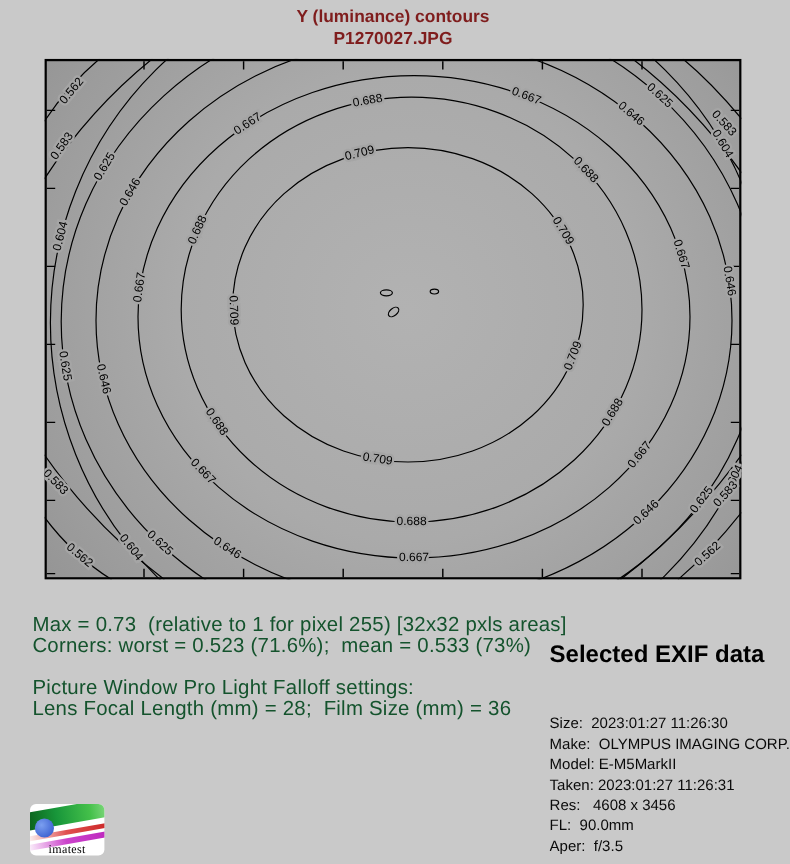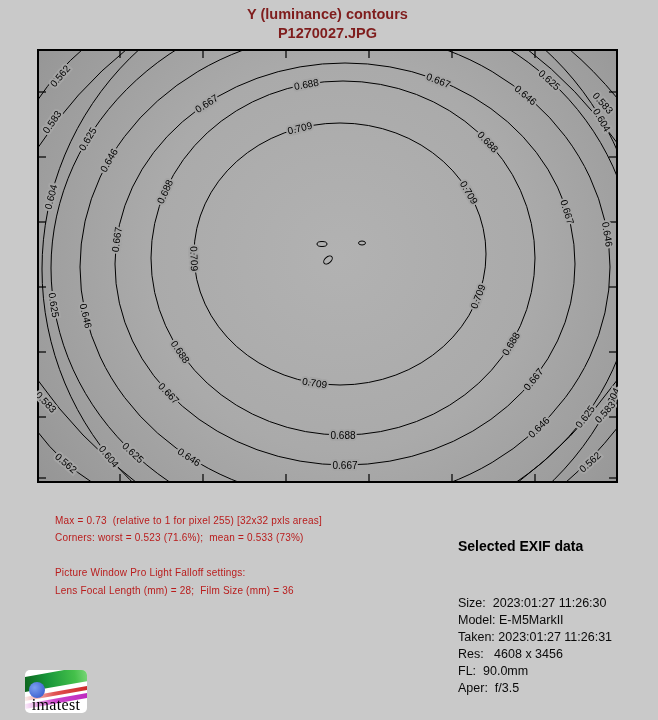--- a/index.html
+++ b/index.html
@@ -12,28 +12,28 @@
     position:absolute;left:37px;top:5px;width:581px;text-align:center;
     font-weight:bold;font-size:14.5px;line-height:19px;color:#7f1d1d;
   }
   #plot{position:absolute;left:37px;top:49px;width:581px;height:434px;}
   .clab{
     font-family:"Liberation Sans",sans-serif;font-size:10px;fill:#000;
     stroke:#a5a5a5;stroke-width:4px;paint-order:stroke;
     text-anchor:middle;
   }
   #stats{
-    position:absolute;left:27px;top:512px;font-size:10px;line-height:17.4px;
-    white-space:pre;color:#b91c1c;letter-spacing:0.2px;margin-left:28px;
+    position:absolute;left:27px;top:512px;font-size:17px;line-height:17.4px;
+    white-space:pre;color:#14532d;letter-spacing:0.2px;
   }
   #exif{
     position:absolute;left:458px;top:504px;width:200px;overflow:hidden;
     font-size:12.5px;line-height:17px;white-space:pre;color:#0a0a0a;
   }
-  .exif-h{font-size:14px;font-weight:bold;margin-bottom:6px;color:#000;}
+  .exif-h{font-size:20px;font-weight:bold;margin-bottom:6px;color:#000;}
   #logo{
     position:absolute;left:25px;top:670px;width:62px;height:43px;
     background:#fff;border-radius:5px;overflow:hidden;
   }
   .lg-green{
     position:absolute;left:-6px;top:1px;width:80px;height:15px;
     background:linear-gradient(90deg,#0a5a18 0%,#18963a 35%,#44c04a 70%,#a8e8a0 100%);
     transform:rotate(-10deg);
   }
   .lg-red{
@@ -45,21 +45,21 @@
     position:absolute;left:-4px;top:28px;width:76px;height:5px;
     background:linear-gradient(90deg,#ffffff 0%,#cc44cc 45%,#bb22bb 100%);
     transform:rotate(-10deg);
   }
   .lg-circle{
     position:absolute;left:4px;top:12px;width:16px;height:16px;border-radius:50%;
     background:radial-gradient(circle at 35% 35%,#7b9ff0,#2b50c8);
   }
   .lg-text{
     position:absolute;bottom:-1px;left:0;width:100%;text-align:center;
-    font-family:"Liberation Serif",serif;font-size:16px;color:#000;letter-spacing:0.3px;
+    font-family:"Liberation Serif",serif;font-size:10px;color:#000;letter-spacing:0.3px;
   }
 </style>
 </head>
 <body>
 
 <div class="title">
   <div>Y (luminance) contours</div>
   <div>P1270027.JPG</div>
 </div>
 
@@ -165,21 +165,21 @@
         <text class="clab" transform="translate(23.0,27.0) rotate(-50)" dominant-baseline="central">0.562</text>
         <text class="clab" transform="translate(29.0,414.0) rotate(40)" dominant-baseline="central">0.562</text>
         <text class="clab" transform="translate(553.0,413.0) rotate(-42)" dominant-baseline="central">0.562</text>
       </g>
     </svg></div>
 
 <div id="stats"><div>Max = 0.73  (relative to 1 for pixel 255) [32x32 pxls areas]</div><div>Corners: worst = 0.523 (71.6%);  mean = 0.533 (73%)</div><div> </div><div>Picture Window Pro Light Falloff settings:</div><div>Lens Focal Length (mm) = 28;  Film Size (mm) = 36</div></div>
 
 <div id="exif">
   <div class="exif-h">Selected EXIF data</div>
-  <div id="exif-rows"><div>Size:  2023:01:27 11:26:30</div><div>Model: E-M5MarkII</div><div>Taken: 2023:01:27 11:26:31</div><div>Res:   4608 x 3456</div><div>FL:  90.0mm</div><div>Aper:  f/3.5</div></div>
+  <div id="exif-rows"><div>Size:  2023:01:27 11:26:30</div><div>Make:  OLYMPUS IMAGING CORP.</div><div>Model: E-M5MarkII</div><div>Taken: 2023:01:27 11:26:31</div><div>Res:   4608 x 3456</div><div>FL:  90.0mm</div><div>Aper:  f/3.5</div></div>
 </div>
 
 <div id="logo">
   <div class="lg-green"></div>
   <div class="lg-red"></div>
   <div class="lg-magenta"></div>
   <div class="lg-circle"></div>
   <div class="lg-text">imatest</div>
 </div>
 

